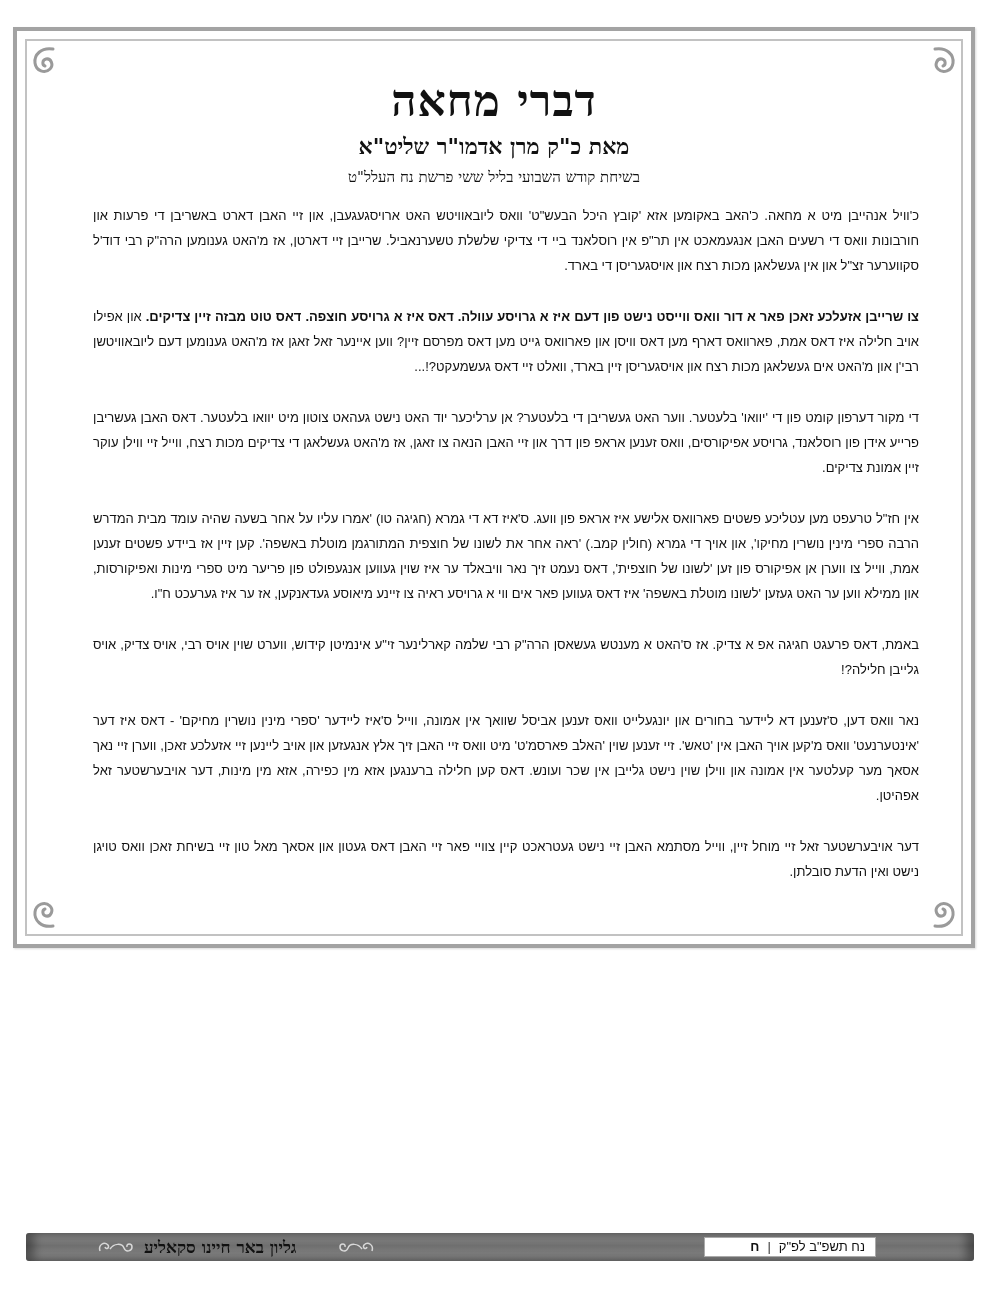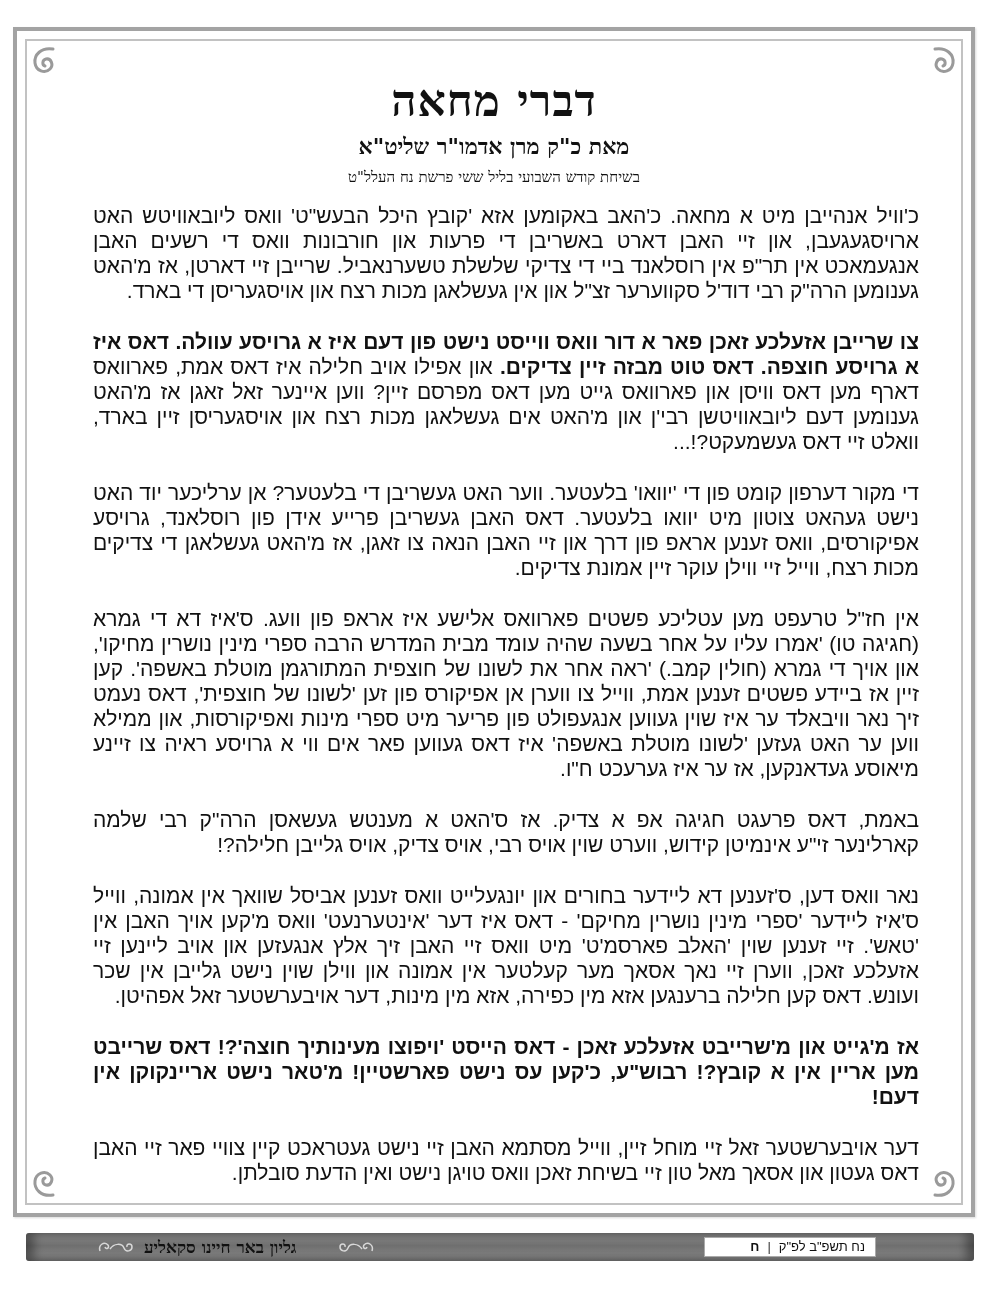--- a/index.html
+++ b/index.html
@@ -1,19 +1,19 @@
 <!DOCTYPE html>
 <html><head>
 <meta charset="utf-8">
 <style>
   html, body { margin: 0; padding: 0; background: #ffffff; }
   body { width: 993px; height: 1290px; position: relative; overflow: hidden; font-family: "DejaVu Sans", sans-serif; color: #111; }
 
   .outer-frame {
-    position: absolute; left: 13px; top: 27px; width: 962px; height: 1190px;
+    position: absolute; left: 13px; top: 27px; width: 962px; height: 921px;
     border: 4px solid #a3a3a3; box-sizing: border-box; background: #fff;
     box-shadow: 1px 1px 2px rgba(0,0,0,0.15);
   }
   .inner-frame {
     position: absolute; left: 8px; top: 8px; right: 8px; bottom: 8px;
     border: 2px solid #c2c2c2; box-sizing: border-box;
   }
   .corner { position: absolute; width: 36px; height: 36px; }
   .corner svg { width: 100%; height: 100%; }
   .corner.tl { left: 2px; top: 2px; }
@@ -22,21 +22,21 @@
   .corner.br { right: 2px; bottom: 2px; transform: scale(-1,-1); }
 
   .header { position: absolute; left: 0; right: 0; top: 42px; text-align: center; direction: rtl; }
   .title { font-family: "DejaVu Serif", serif; font-weight: bold; font-size: 44px; line-height: 56px; letter-spacing: 1px; }
   .subtitle { font-family: "DejaVu Serif", serif; font-weight: bold; font-size: 22px; line-height: 30px; margin-top: 2px; }
   .occasion { font-family: "DejaVu Serif", serif; font-size: 15px; line-height: 20px; margin-top: 6px; }
 
   .body-text {
     position: absolute; left: 52px; right: 52px; top: 172px;
     direction: rtl; text-align: justify; font-family: "Liberation Sans", sans-serif;
-    font-size: 21px; line-height: 25px; margin-left: 24px;
+    font-size: 13px; line-height: 25px; margin-left: 24px;
   }
   .para { margin: 0 0 26px 0; }
   .para b { font-weight: bold; }
 
   .footer-bar {
     position: absolute; left: 26px; top: 1233px; width: 948px; height: 28px;
     border-radius: 3px;
     background: linear-gradient(to bottom, #8e8e8e 0%, #6f6f6f 45%, #8a8a8a 100%);
     box-shadow: inset 8px 0 10px rgba(0,0,0,0.35), inset -8px 0 10px rgba(0,0,0,0.35);
   }
@@ -89,21 +89,20 @@
     <div class="occasion">בשיחת קודש השבועי בליל ששי פרשת נח העלל"ט</div>
   </div>
 
   <div class="body-text">
     <p class="para"><b></b><span>כ'וויל אנהייבן מיט א מחאה. כ'האב באקומען אזא 'קובץ היכל הבעש"ט' וואס ליובאוויטש האט ארויסגעגעבן, און זיי האבן דארט באשריבן די פרעות און חורבונות וואס די רשעים האבן אנגעמאכט אין תר"פ אין רוסלאנד ביי די צדיקי שלשלת טשערנאביל. שרייבן זיי דארטן, אז מ'האט גענומען הרה"ק רבי דוד'ל סקווערער זצ"ל און אין געשלאגן מכות רצח און אויסגעריסן די בארד.</span></p>
     <p class="para"><b>צו שרייבן אזעלכע זאכן פאר א דור וואס ווייסט נישט פון דעם איז א גרויסע עוולה. דאס איז א גרויסע חוצפה. דאס טוט מבזה זיין צדיקים.</b><span> און אפילו אויב חלילה איז דאס אמת, פארוואס דארף מען דאס וויסן און פארוואס גייט מען דאס מפרסם זיין? ווען איינער זאל זאגן אז מ'האט גענומען דעם ליובאוויטשן רבי'ן און מ'האט אים געשלאגן מכות רצח און אויסגעריסן זיין בארד, וואלט זיי דאס געשמעקט?!...</span></p>
     <p class="para"><b></b><span>די מקור דערפון קומט פון די 'יוואו' בלעטער. ווער האט געשריבן די בלעטער? אן ערליכער יוד האט נישט געהאט צוטון מיט יוואו בלעטער. דאס האבן געשריבן פרייע אידן פון רוסלאנד, גרויסע אפיקורסים, וואס זענען אראפ פון דרך און זיי האבן הנאה צו זאגן, אז מ'האט געשלאגן די צדיקים מכות רצח, ווייל זיי ווילן עוקר זיין אמונת צדיקים.</span></p>
     <p class="para"><b></b><span>אין חז"ל טרעפט מען עטליכע פשטים פארוואס אלישע איז אראפ פון וועג. ס'איז דא די גמרא (חגיגה טו) 'אמרו עליו על אחר בשעה שהיה עומד מבית המדרש הרבה ספרי מינין נושרין מחיקו', און אויך די גמרא (חולין קמב.) 'ראה אחר את לשונו של חוצפית המתורגמן מוטלת באשפה'. קען זיין אז ביידע פשטים זענען אמת, ווייל צו ווערן אן אפיקורס פון זען 'לשונו של חוצפית', דאס נעמט זיך נאר וויבאלד ער איז שוין געווען אנגעפולט פון פריער מיט ספרי מינות ואפיקורסות, און ממילא ווען ער האט געזען 'לשונו מוטלת באשפה' איז דאס געווען פאר אים ווי א גרויסע ראיה צו זיינע מיאוסע געדאנקען, אז ער איז גערעכט ח"ו.</span></p>
     <p class="para"><b></b><span>באמת, דאס פרעגט חגיגה אפ א צדיק. אז ס'האט א מענטש געשאסן הרה"ק רבי שלמה קארלינער זי"ע אינמיטן קידוש, ווערט שוין אויס רבי, אויס צדיק, אויס גלייבן חלילה?!</span></p>
     <p class="para"><b></b><span>נאר וואס דען, ס'זענען דא לײדער בחורים און יונגעלייט וואס זענען אביסל שוואך אין אמונה, ווייל ס'איז לײדער 'ספרי מינין נושרין מחיקם' - דאס איז דער 'אינטערנעט' וואס מ'קען אויך האבן אין 'טאש'. זיי זענען שוין 'האלב פארסמ'ט' מיט וואס זיי האבן זיך אלץ אנגעזען און אויב ליינען זיי אזעלכע זאכן, ווערן זיי נאך אסאך מער קעלטער אין אמונה און ווילן שוין נישט גלייבן אין שכר ועונש. דאס קען חלילה ברענגען אזא מין כפירה, אזא מין מינות, דער אויבערשטער זאל אפהיטן.</span></p>
-    <p class="para"><b>אז מ'גייט און מ'שרייבט אזעלכע זאכן - דאס הייסט 'ויפוצו מעינותיך חוצה'?! דאס שרייבט מען אריין אין א קובץ?! רבוש"ע, כ'קען עס נישט פארשטיין! מ'טאר נישט אריינקוקן אין דעם!</b><span></span></p>
     <p class="para"><b></b><span>דער אויבערשטער זאל זיי מוחל זיין, ווייל מסתמא האבן זיי נישט געטראכט קיין צוויי פאר זיי האבן דאס געטון און אסאך מאל טון זיי בשיחת זאכן וואס טויגן נישט ואין הדעת סובלתן.</span></p>
   </div>
 </div>
 
 <div class="footer-bar">
   <div class="ornament left">
     <svg viewBox="0 0 40 16" width="40" height="16">
         <path d="M4 12 C2 6 8 2 12 6 C14 9 10 11 9 8 M14 10 C18 4 26 4 28 9 C30 14 36 12 36 8 C36 4 30 4 31 8" fill="none" stroke="#d8d8d8" stroke-width="1.5"></path>
       </svg>
   </div>

